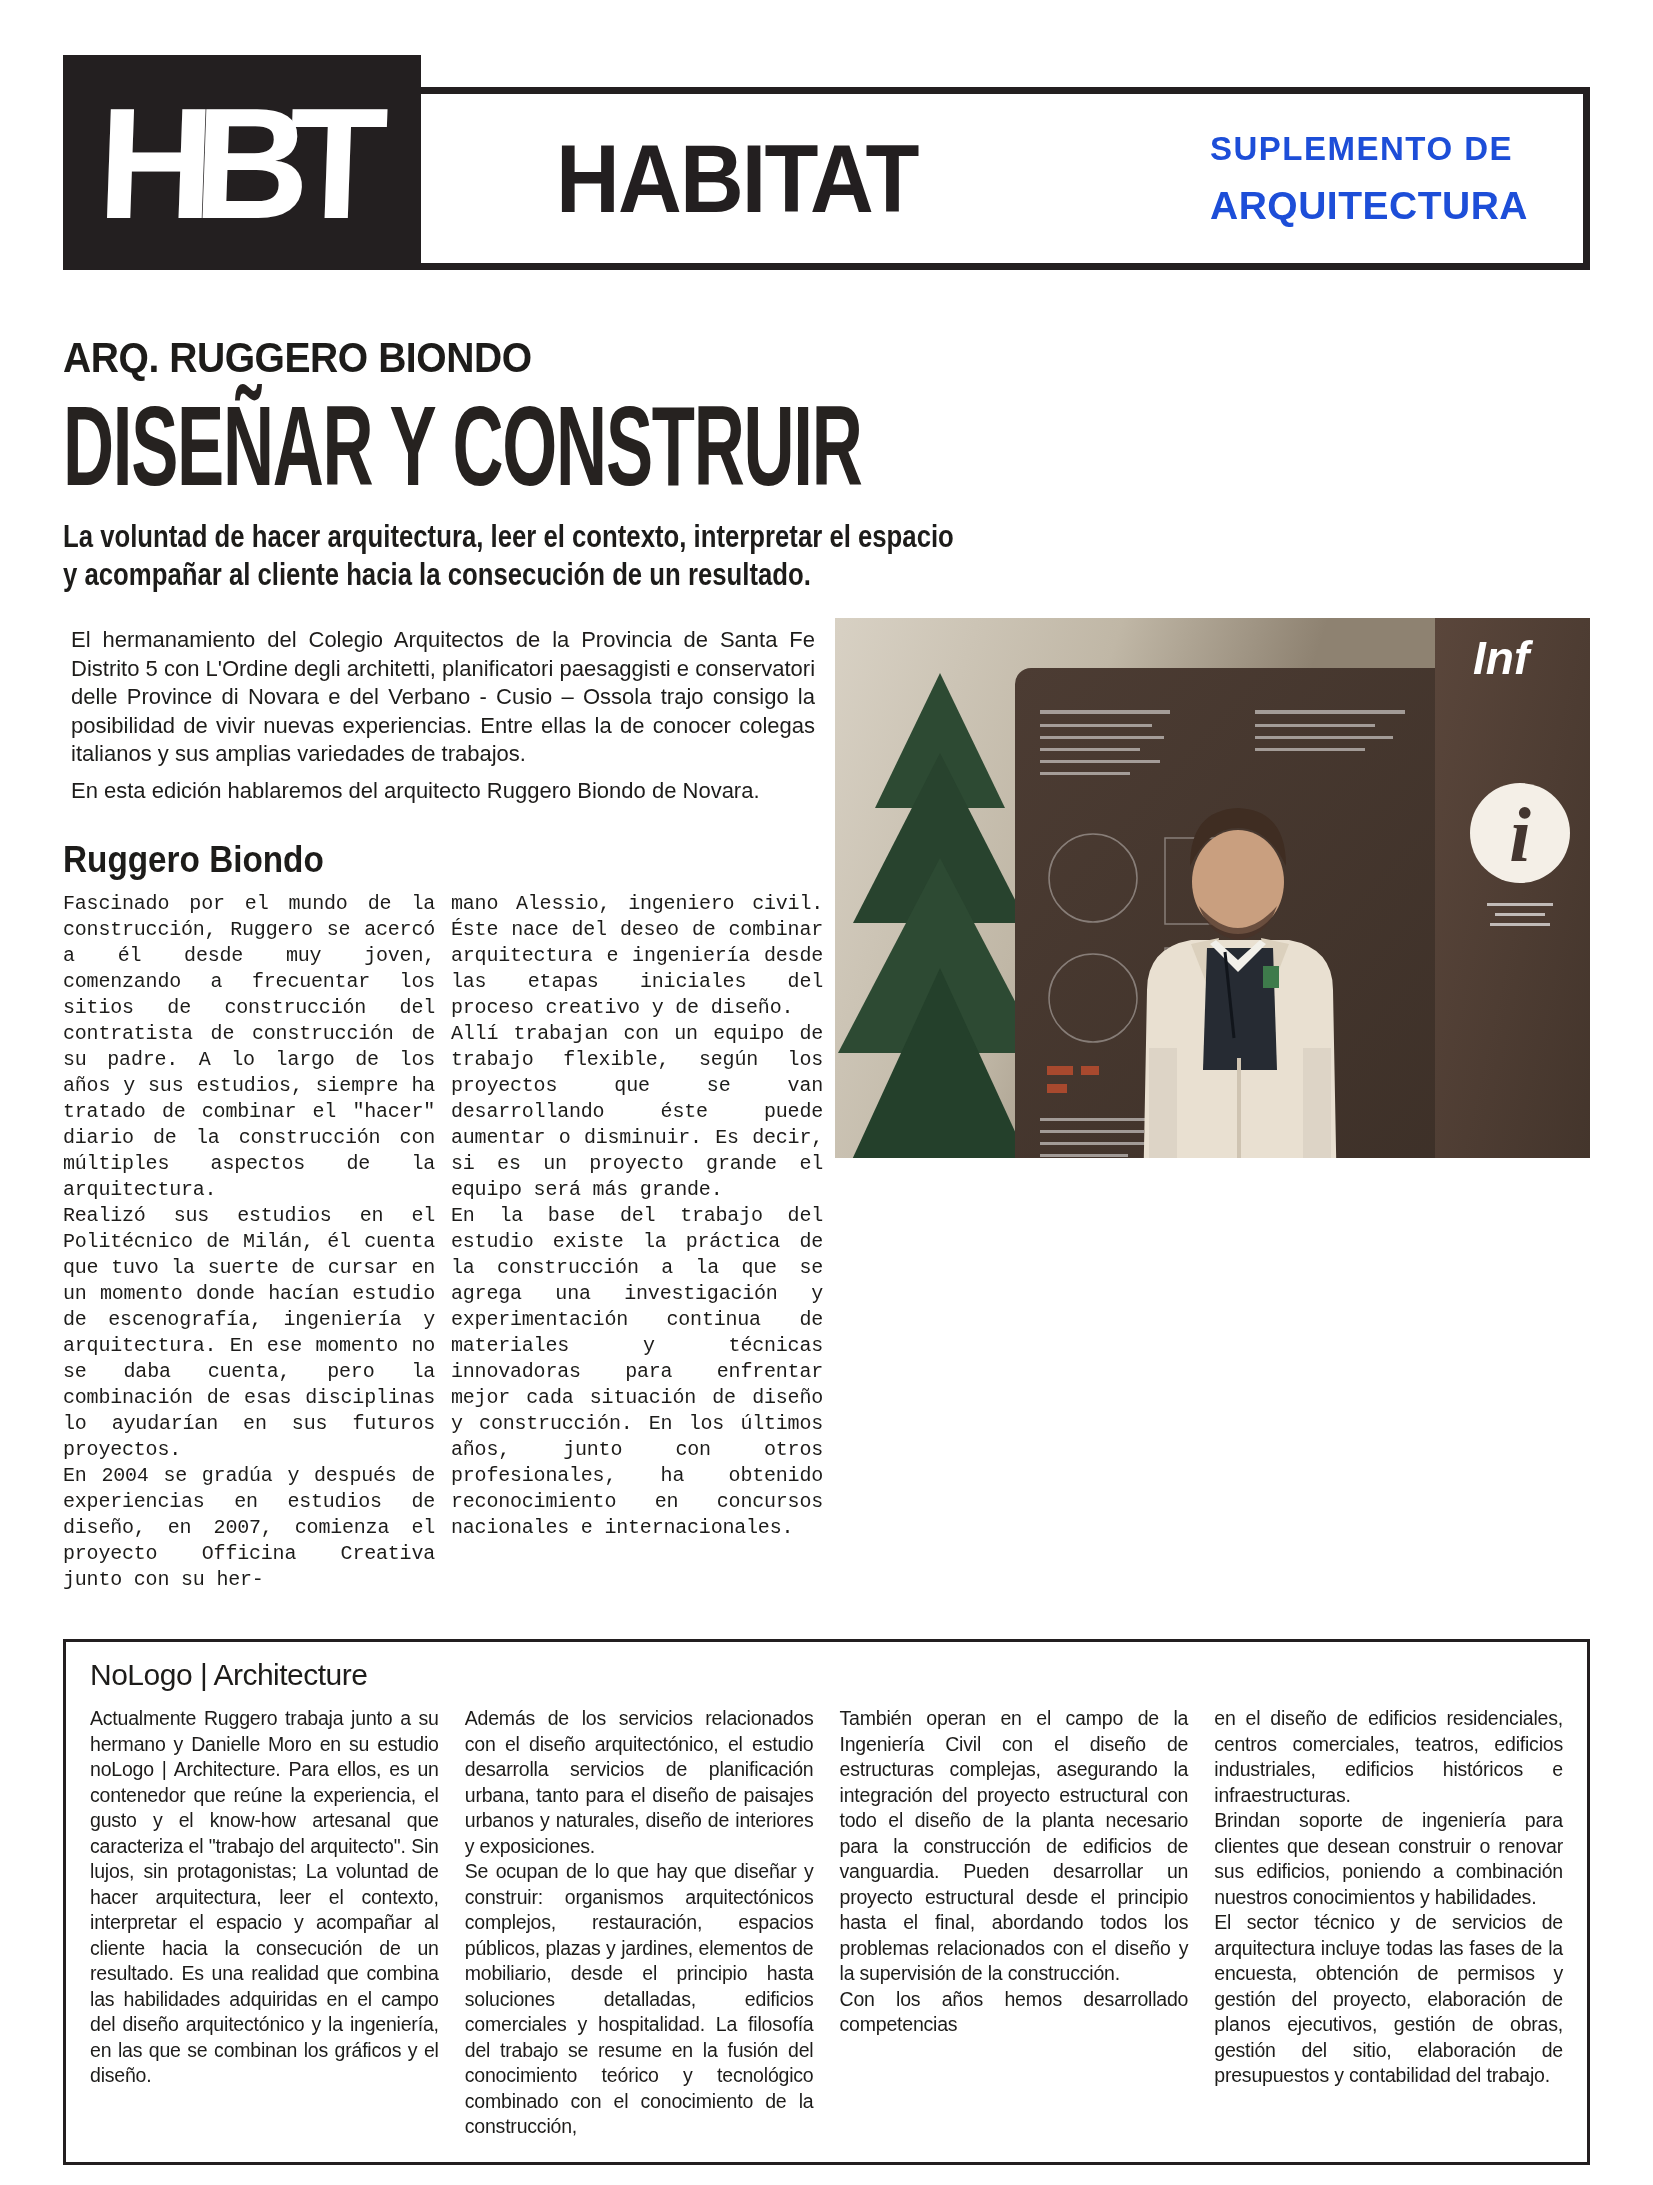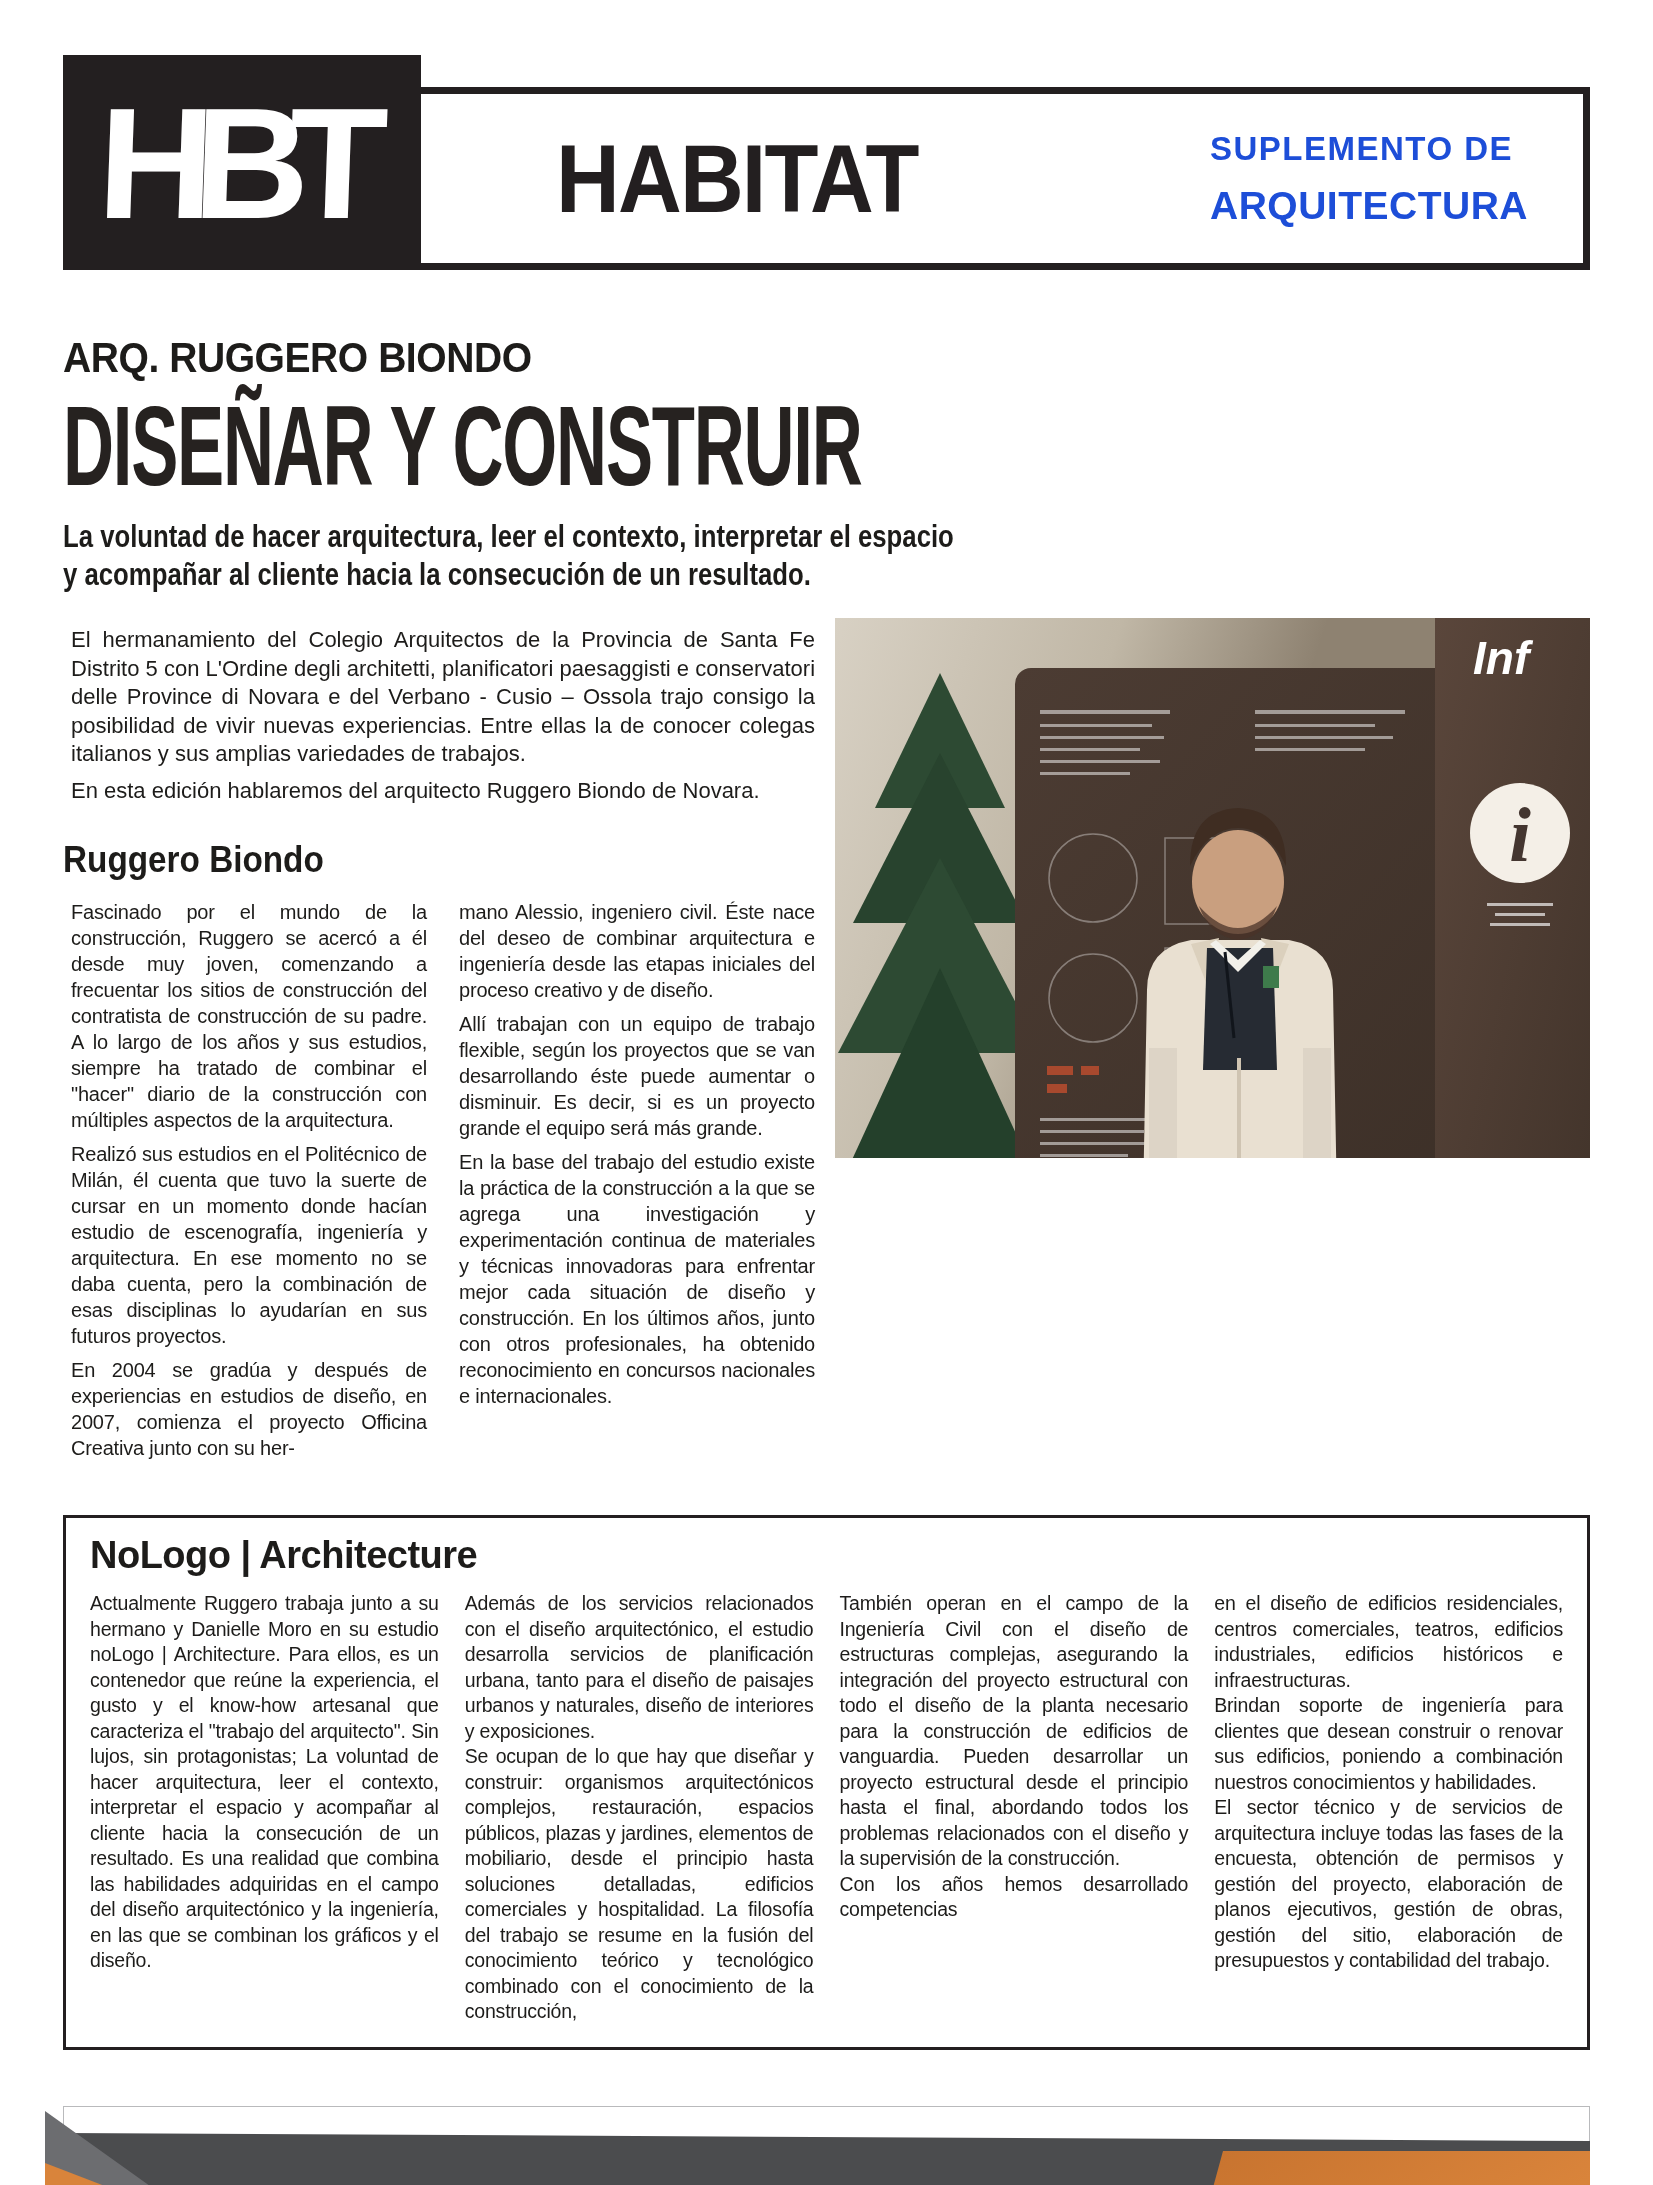--- a/index.html
+++ b/index.html
@@ -36,29 +36,29 @@
   
   .main-row { display:flex; gap:12px; margin-top:24px; }
   .main-left { width:760px; }
   .intro { font-size:22px; line-height:28.5px; text-align:justify; }
   .intro p { margin:8px; }
   .section-title { margin-top:34px; margin-bottom:10px; font-size:37px; font-weight:700;
                    transform:scaleX(0.9); transform-origin:left center; }
   .twocol { display:flex; gap:16px; }
   .tcol { width:372px; font-size:20px; line-height:26px; text-align:justify;
           letter-spacing:-0.2px; }
-  .tcol p { margin:8px; }
+  .tcol p { margin:0;font-family:Liberation Mono, monospace; }
 
   
   .photo { width:755px; height:540px; position:relative; overflow:hidden; flex:none;font-style:italic; }
   .photo svg { display:block; }
 
   
   .nologo-box { margin-top:46px; border:3px solid #231f20; padding:16px 24px 22px 24px; }
-  .nologo-title { font-size:38px; font-weight:700; letter-spacing:-0.5px; }
+  .nologo-title { font-size:30px; font-weight:400; letter-spacing:-0.5px; }
   .nologo-cols { display:flex; gap:26px; margin-top:14px; }
   .ncol { flex:1; font-size:19.5px; line-height:25.5px; text-align:justify;
           letter-spacing:-0.2px; }
   .ncol p { margin:0; }
 
   
   .footer-section { position:relative; height:345px; margin-top:48px; }
   .footer-box { position:absolute; left:0; right:0; top:8px; height:327px;
                 background:#ffffff; border:1px solid #b9babc; }
   .footer-deco { position:absolute; left:-18px; top:0; width:1563px; height:345px; }

